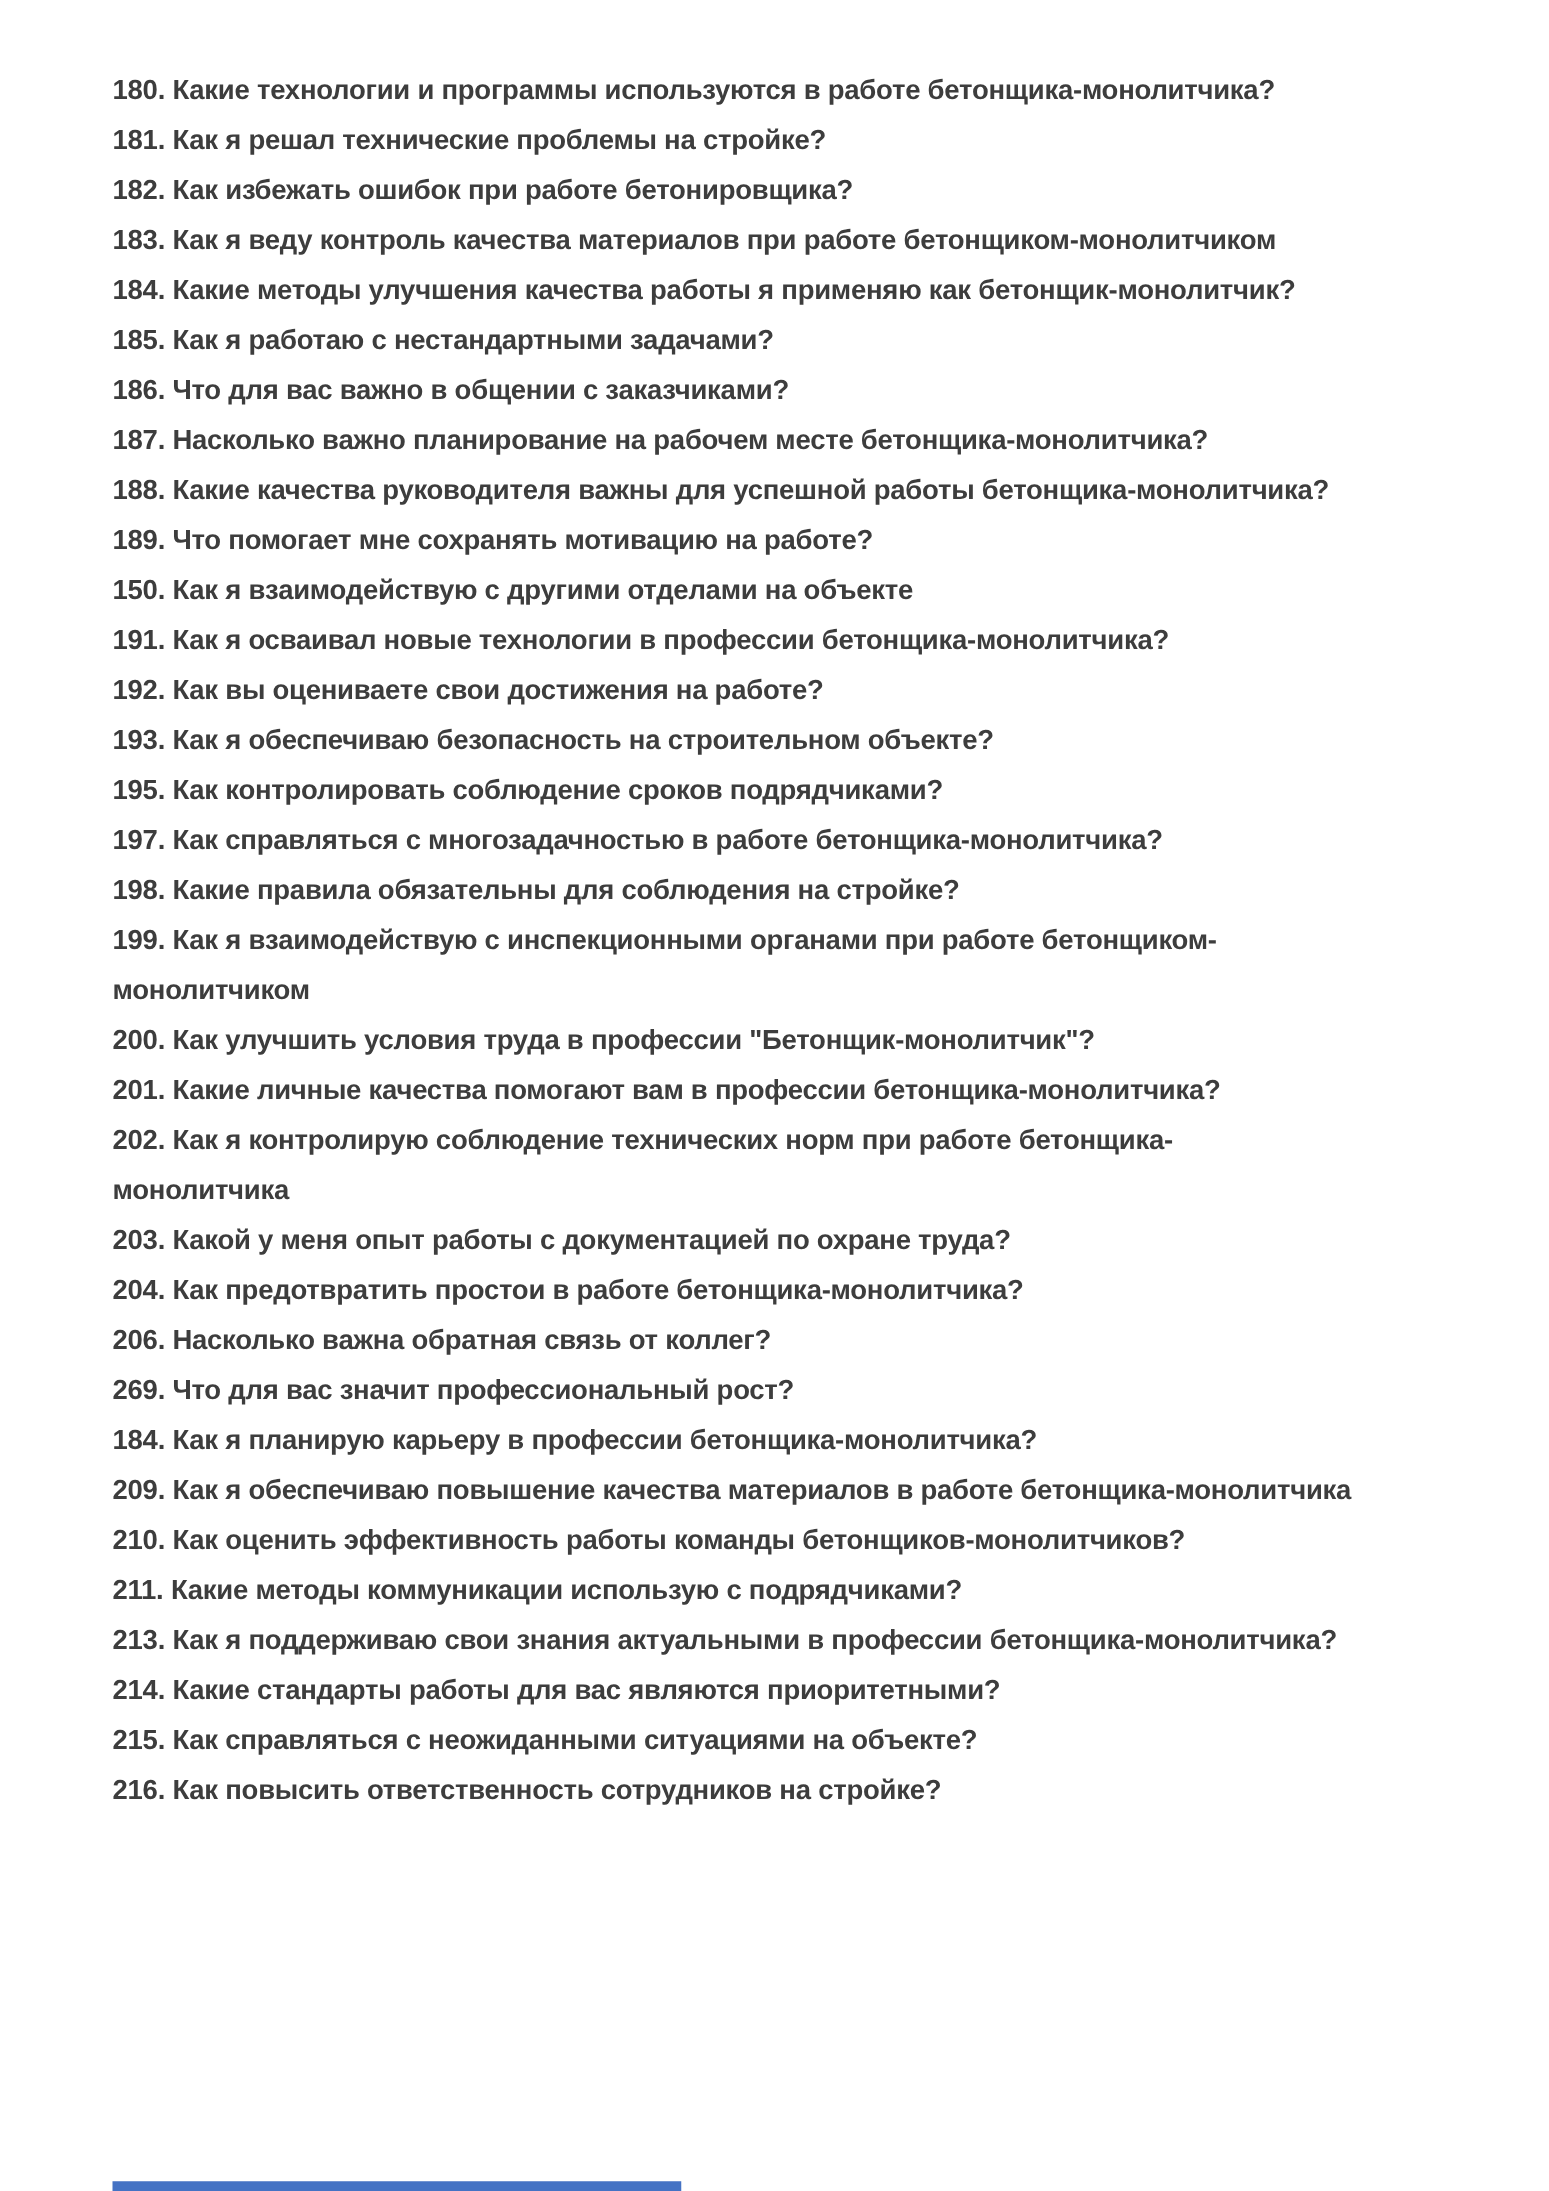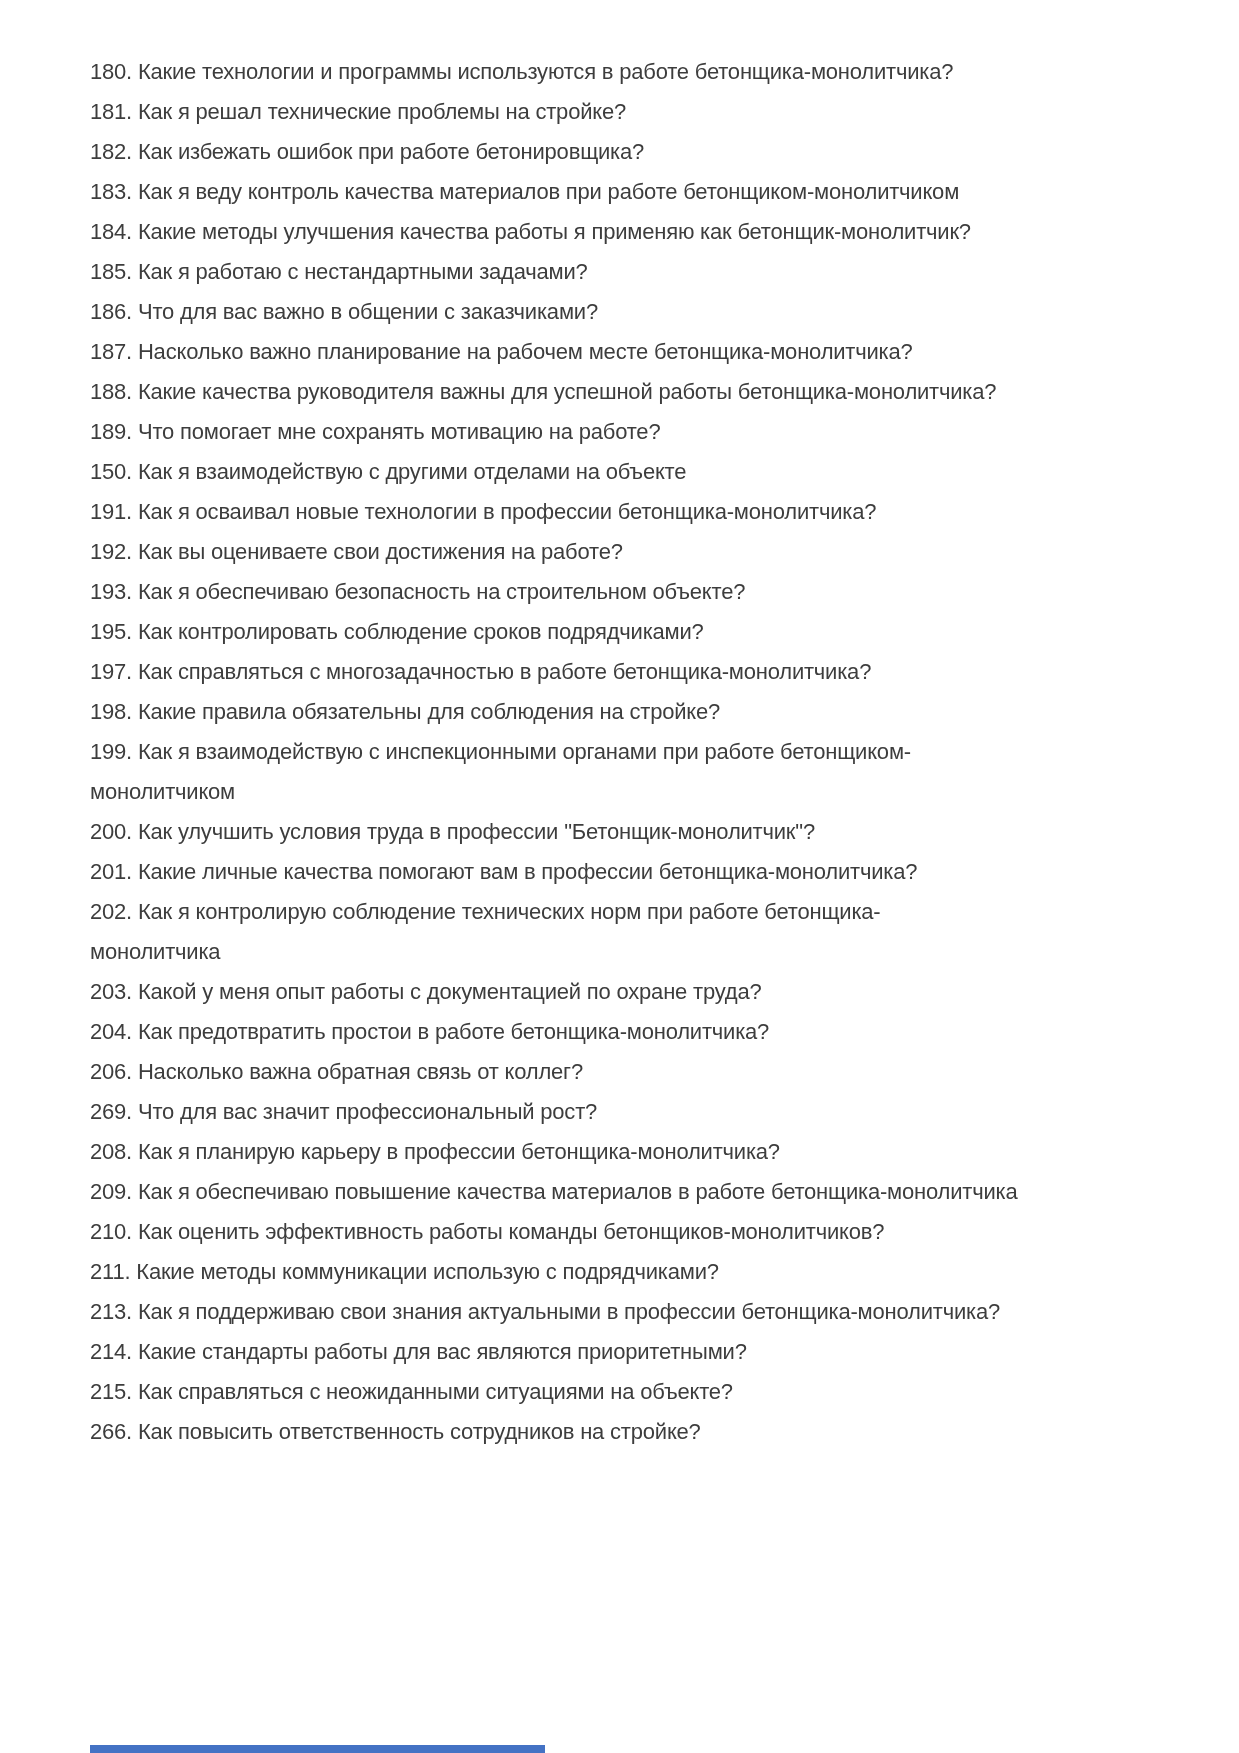--- a/index.html
+++ b/index.html
@@ -17,21 +17,21 @@
   }
   .content {
     position: absolute;
     top: 52px;
     left: 90px;
     width: 1110px;
     font-size: 22px;
     line-height: 40px;
     letter-spacing: -0.2px;
     color: #3d3d3d;
-    font-weight: 400;
+    font-weight: 700;
   }
   .q-line {
     white-space: pre-line; 
   }
   .accent-bar {
     position: absolute;
     left: 90px;
     bottom: 0;
     width: 455px;
     height: 8px;
@@ -62,23 +62,23 @@
       <div class="q-line">199. Как я взаимодействую с инспекционными органами при работе бетонщиком-
 монолитчиком</div>
       <div class="q-line">200. Как улучшить условия труда в профессии "Бетонщик-монолитчик"?</div>
       <div class="q-line">201. Какие личные качества помогают вам в профессии бетонщика-монолитчика?</div>
       <div class="q-line">202. Как я контролирую соблюдение технических норм при работе бетонщика-
 монолитчика</div>
       <div class="q-line">203. Какой у меня опыт работы с документацией по охране труда?</div>
       <div class="q-line">204. Как предотвратить простои в работе бетонщика-монолитчика?</div>
       <div class="q-line">206. Насколько важна обратная связь от коллег?</div>
       <div class="q-line">269. Что для вас значит профессиональный рост?</div>
-      <div class="q-line">208. Как я планирую карьеру в профессии бетонщика-монолитчика?</div>
+      <div class="q-line">184. Как я планирую карьеру в профессии бетонщика-монолитчика?</div>
       <div class="q-line">209. Как я обеспечиваю повышение качества материалов в работе бетонщика-монолитчика</div>
       <div class="q-line">210. Как оценить эффективность работы команды бетонщиков-монолитчиков?</div>
       <div class="q-line">211. Какие методы коммуникации использую с подрядчиками?</div>
       <div class="q-line">213. Как я поддерживаю свои знания актуальными в профессии бетонщика-монолитчика?</div>
       <div class="q-line">214. Какие стандарты работы для вас являются приоритетными?</div>
       <div class="q-line">215. Как справляться с неожиданными ситуациями на объекте?</div>
-      <div class="q-line">266. Как повысить ответственность сотрудников на стройке?</div>
+      <div class="q-line">216. Как повысить ответственность сотрудников на стройке?</div>
     </div>
   <div class="accent-bar" style="background: rgb(68, 114, 196);"></div>
 </div>
 
 </body></html>

